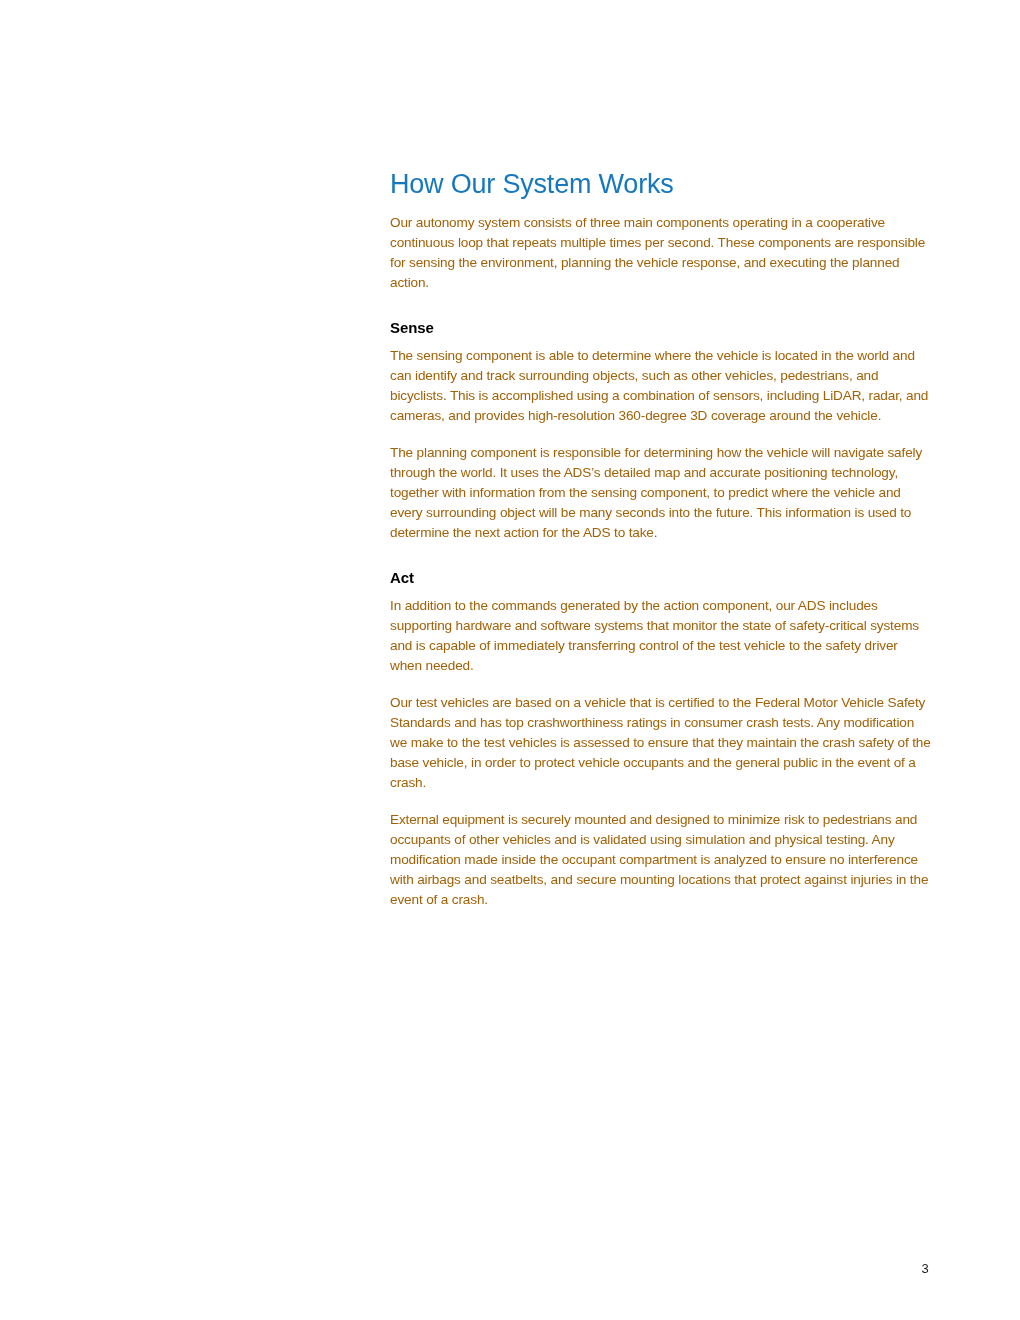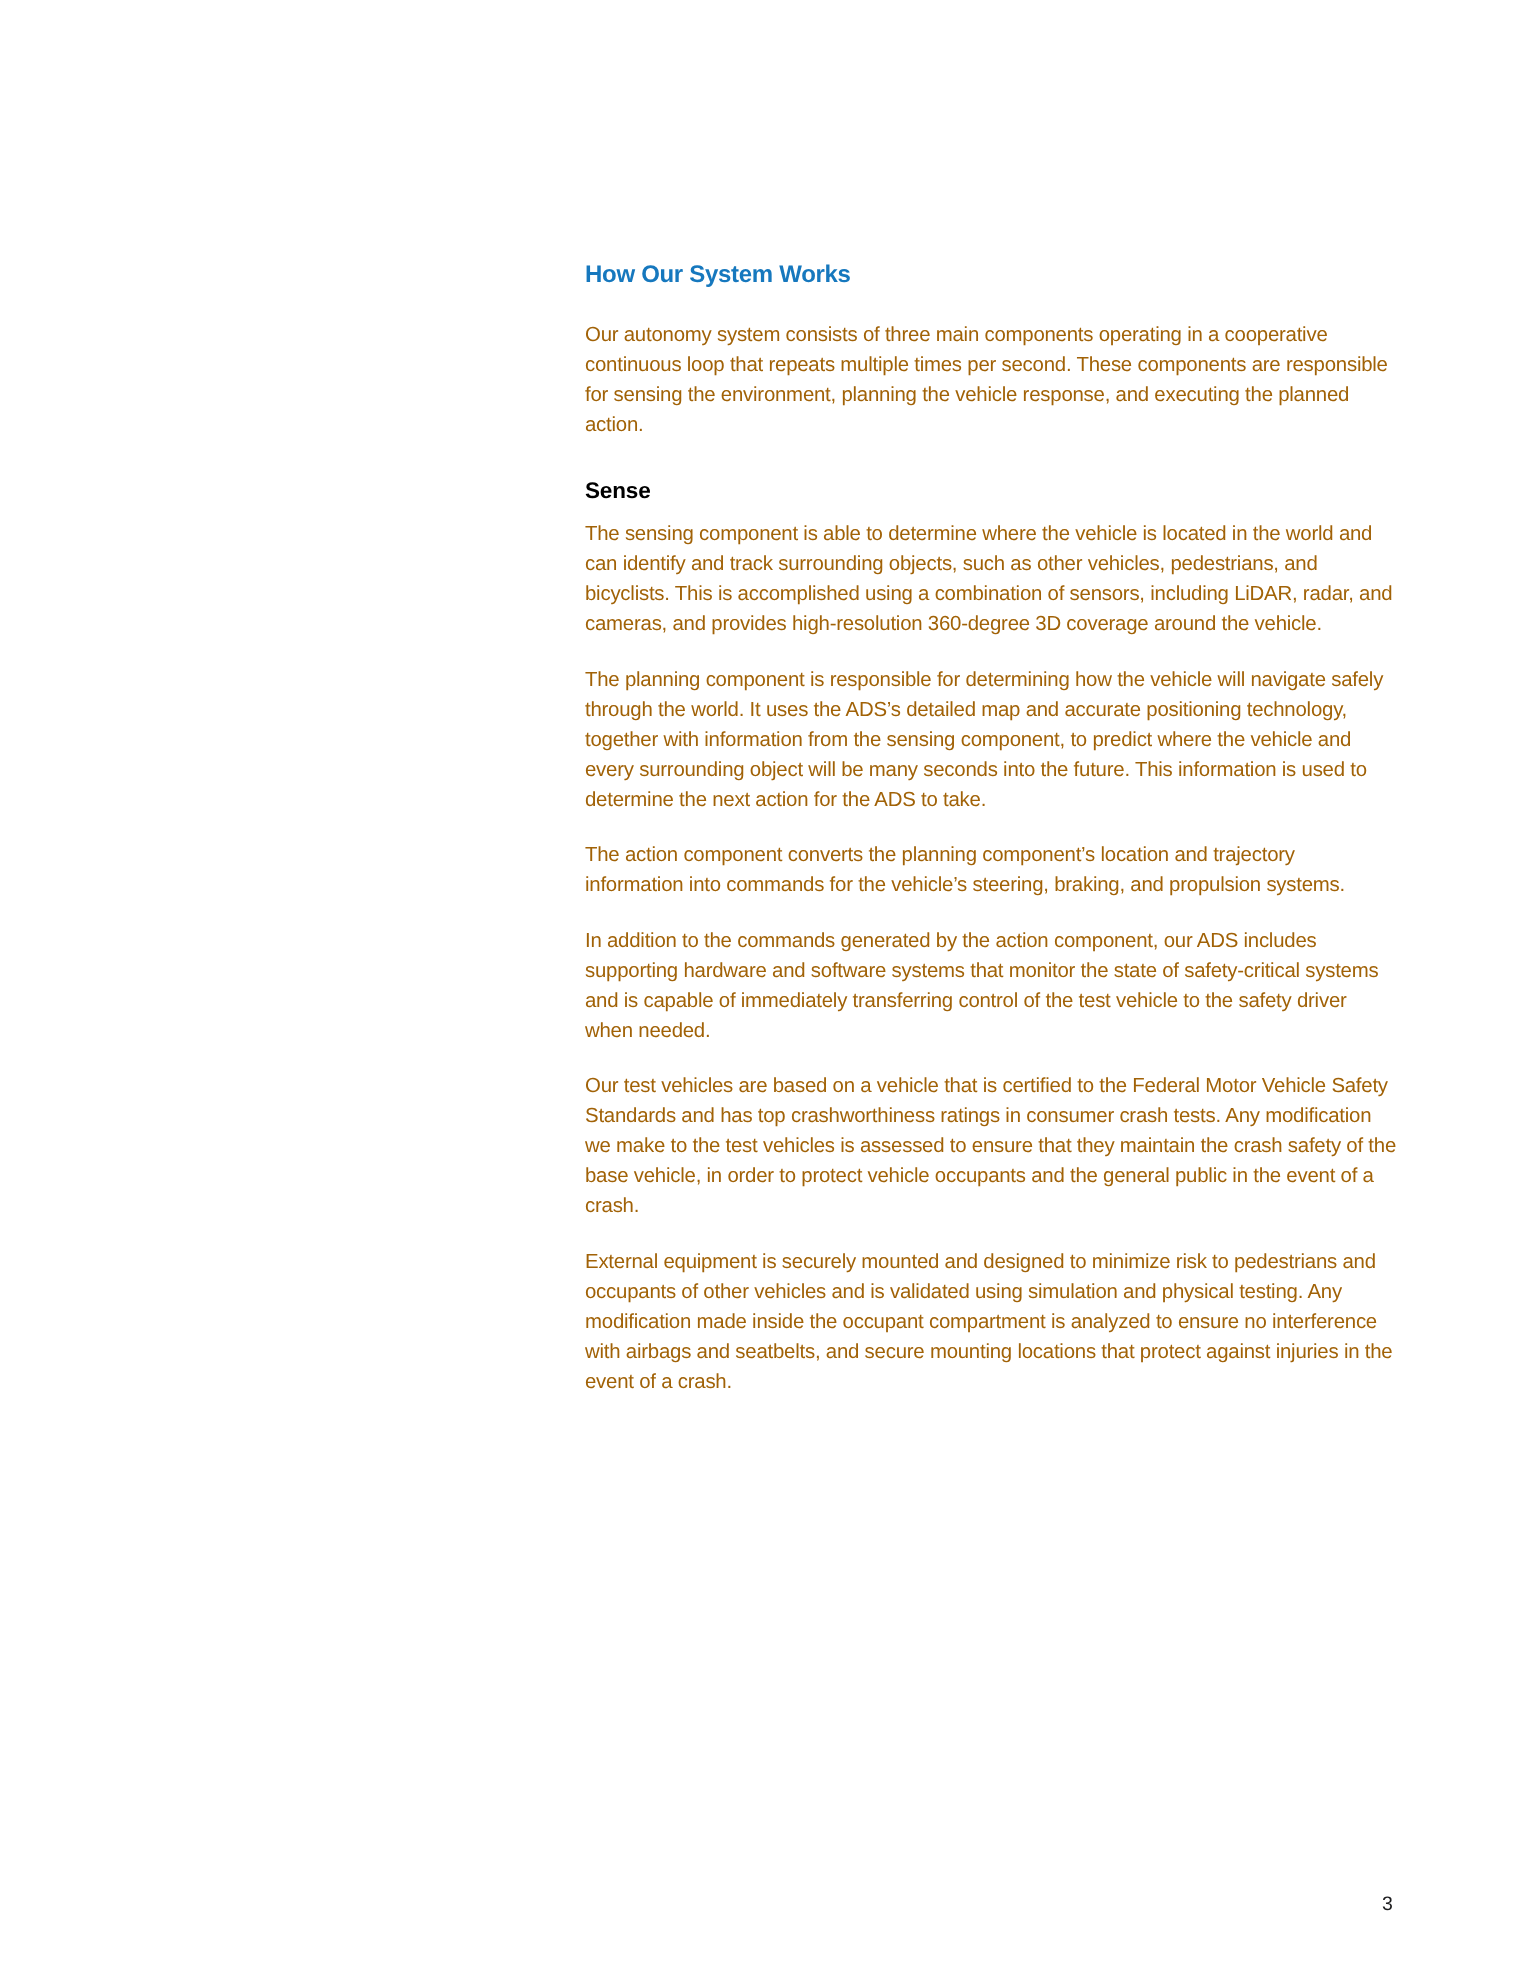--- a/index.html
+++ b/index.html
@@ -16,23 +16,23 @@
     overflow: hidden;
   }
   .content {
     position: absolute;
     left: 390px;
     top: 172px;
     width: 541px;
   }
   .h1 {
     color: var(--accent, #1678be);
-    font-size: 16px;
+    font-size: 27px;
     line-height: 24px;
-    font-weight: bold;
+    font-weight: normal;
     letter-spacing: -0.2px;
     margin: 0 0 17px 0;
   }
   .h1.crash {
     margin-top: 38px;
   }
   .h2 {
     font-size: 15px;
     line-height: 19px;
     font-weight: bold;
@@ -66,22 +66,22 @@
 
   <p class="body-text">Our autonomy system consists of three main components operating in a cooperative continuous loop that repeats multiple times per second. These components are responsible for sensing the environment, planning the vehicle response, and executing the planned action.</p>
 
   <h2 class="h2">Sense</h2>
 
   <p class="body-text">The sensing component is able to determine where the vehicle is located in the world and can identify and track surrounding objects, such as other vehicles, pedestrians, and bicyclists. This is accomplished using a combination of sensors, including LiDAR, radar, and cameras, and provides high-resolution 360-degree 3D coverage around the vehicle.</p>
 
 
   <p class="body-text">The planning component is responsible for determining how the vehicle will navigate safely through the world. It uses the ADS’s detailed map and accurate positioning technology, together with information from the sensing component, to predict where the vehicle and every surrounding object will be many seconds into the future. This information is used to determine the next action for the ADS to take.</p>
 
+  <h2 class="h2">Act</h2>
 
-  <p class="body-text">The action component converts the planning component’s location and trajectory information into commands for the vehicle’s steering, braking, and propulsion systems.</p>
 
   <p class="body-text">In addition to the commands generated by the action component, our ADS includes supporting hardware and software systems that monitor the state of safety-critical systems and is capable of immediately transferring control of the test vehicle to the safety driver when needed.</p>
 
 
   <p class="body-text">Our test vehicles are based on a vehicle that is certified to the Federal Motor Vehicle Safety Standards and has top crashworthiness ratings in consumer crash tests. Any modification we make to the test vehicles is assessed to ensure that they maintain the crash safety of the base vehicle, in order to protect vehicle occupants and the general public in the event of a crash.</p>
 
   <p class="body-text">External equipment is securely mounted and designed to minimize risk to pedestrians and occupants of other vehicles and is validated using simulation and physical testing. Any modification made inside the occupant compartment is analyzed to ensure no interference with airbags and seatbelts, and secure mounting locations that protect against injuries in the event of a crash.</p>
 
 </div>
 

